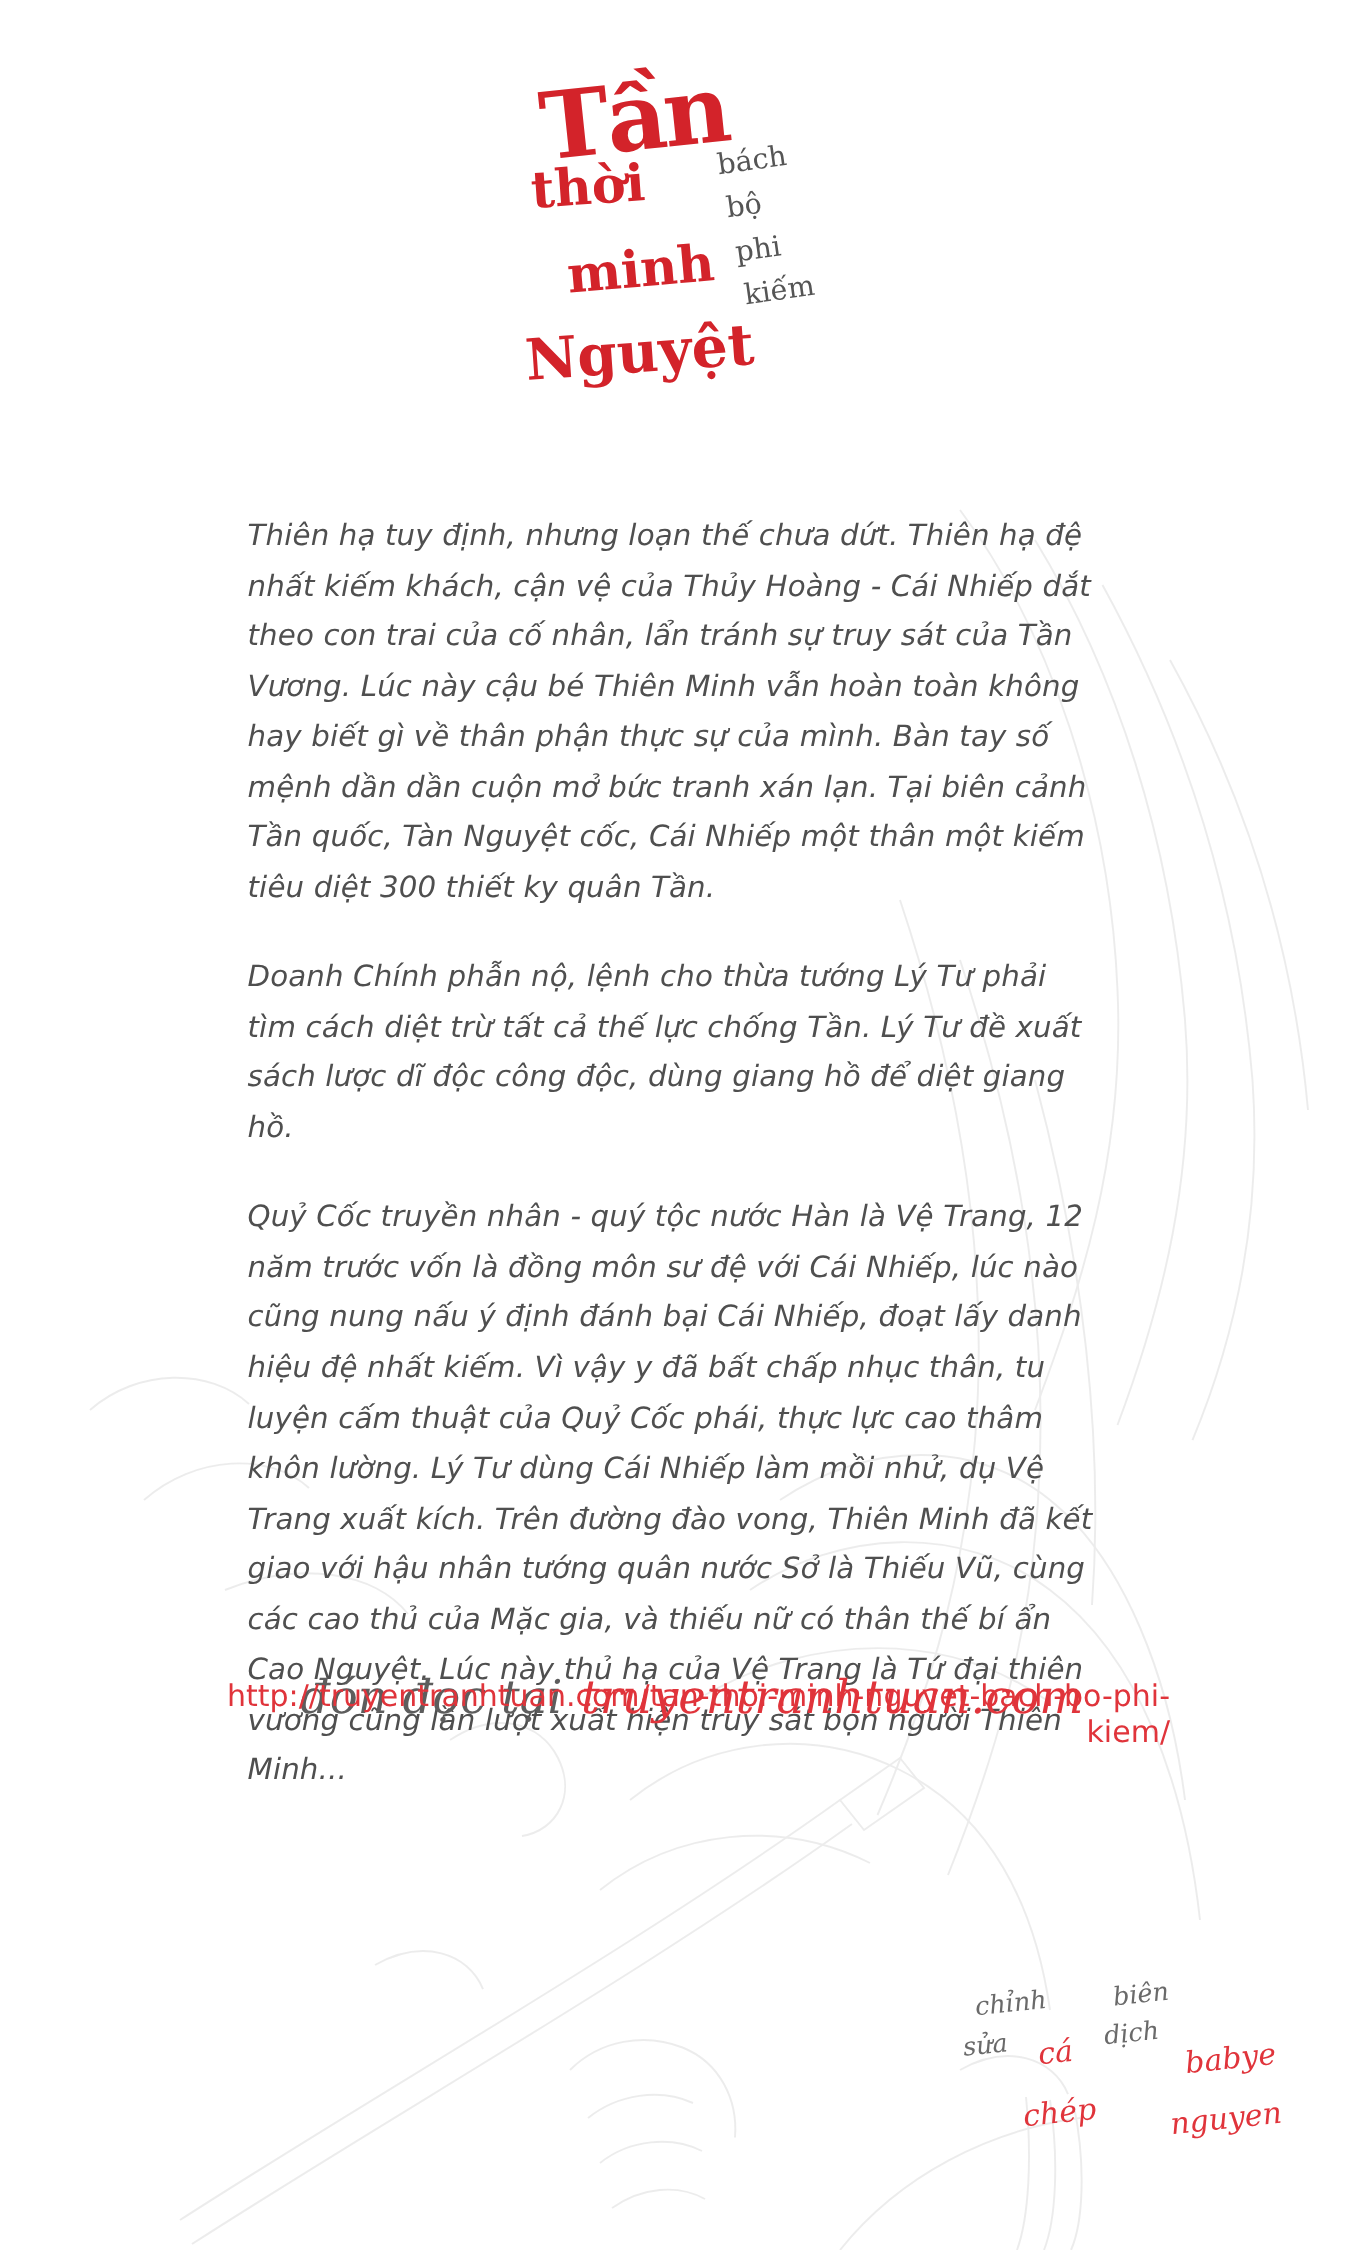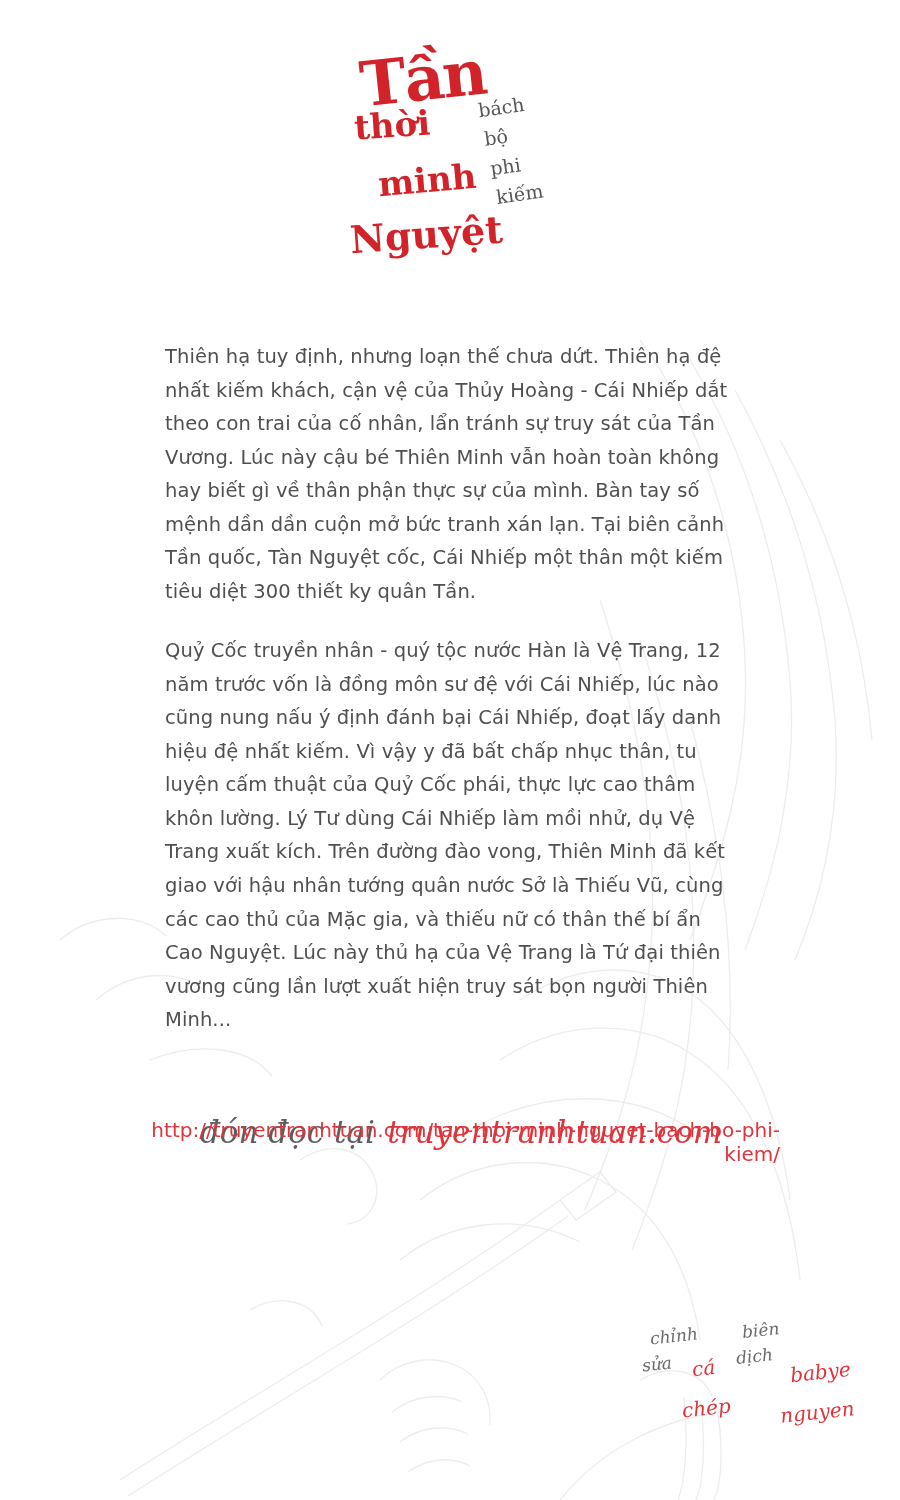--- a/index.html
+++ b/index.html
@@ -107,20 +107,21 @@
     width: 570px;
     z-index: 2;
   }
   .synopsis p {
     margin: 0 0 26px 0;
     font-size: 19.5px;
     line-height: 1.72;
     color: #4f4f4f;
     font-family: "DejaVu Sans", sans-serif;
     letter-spacing: 0.1px;
+    font-style: italic;
   }
   .synopsis p:last-child { margin-bottom: 0; }
 
   
   .cta {
     position: absolute;
     left: 200px;
     top: 1114px;
     width: 520px;
     z-index: 2;
@@ -232,20 +233,21 @@
   <div class="logo-sub">
     <span>bách</span>
     <span>bộ</span>
     <span>phi</span>
     <span>kiếm</span>
   </div>
 </div>
 
 <div class="synopsis">
   <p>Thiên hạ tuy định, nhưng loạn thế chưa dứt. Thiên hạ đệ nhất kiếm khách, cận vệ của Thủy Hoàng - Cái Nhiếp dắt theo con trai của cố nhân, lẩn tránh sự truy sát của Tần Vương. Lúc này cậu bé Thiên Minh vẫn hoàn toàn không hay biết gì về thân phận thực sự của mình. Bàn tay số mệnh dần dần cuộn mở bức tranh xán lạn. Tại biên cảnh Tần quốc, Tàn Nguyệt cốc, Cái Nhiếp một thân một kiếm tiêu diệt 300 thiết ky quân Tần.</p>
+  <p>Doanh Chính phẫn nộ, lệnh cho thừa tướng Lý Tư phải tìm cách diệt trừ tất cả thế lực chống Tần. Lý Tư đề xuất sách lược dĩ độc công độc, dùng giang hồ để diệt giang hồ.</p>
   <p>Quỷ Cốc truyền nhân - quý tộc nước Hàn là Vệ Trang, 12 năm trước vốn là đồng môn sư đệ với Cái Nhiếp, lúc nào cũng nung nấu ý định đánh bại Cái Nhiếp, đoạt lấy danh hiệu đệ nhất kiếm. Vì vậy y đã bất chấp nhục thân, tu luyện cấm thuật của Quỷ Cốc phái, thực lực cao thâm khôn lường. Lý Tư dùng Cái Nhiếp làm mồi nhử, dụ Vệ Trang xuất kích. Trên đường đào vong, Thiên Minh đã kết giao với hậu nhân tướng quân nước Sở là Thiếu Vũ, cùng các cao thủ của Mặc gia, và thiếu nữ có thân thế bí ẩn Cao Nguyệt. Lúc này thủ hạ của Vệ Trang là Tứ đại thiên vương cũng lần lượt xuất hiện truy sát bọn người Thiên Minh...</p>
 </div>
 
 <div class="cta">
   <span class="cta-pre">đón đọc tại</span>
   <span class="cta-site">truyentranhtuan.com</span>
 </div>
 <div class="cta-url">http://truyentranhtuan.com/tan-thoi-minh-nguyet-bach-bo-phi-kiem/</div>
 
 <div class="credits">

